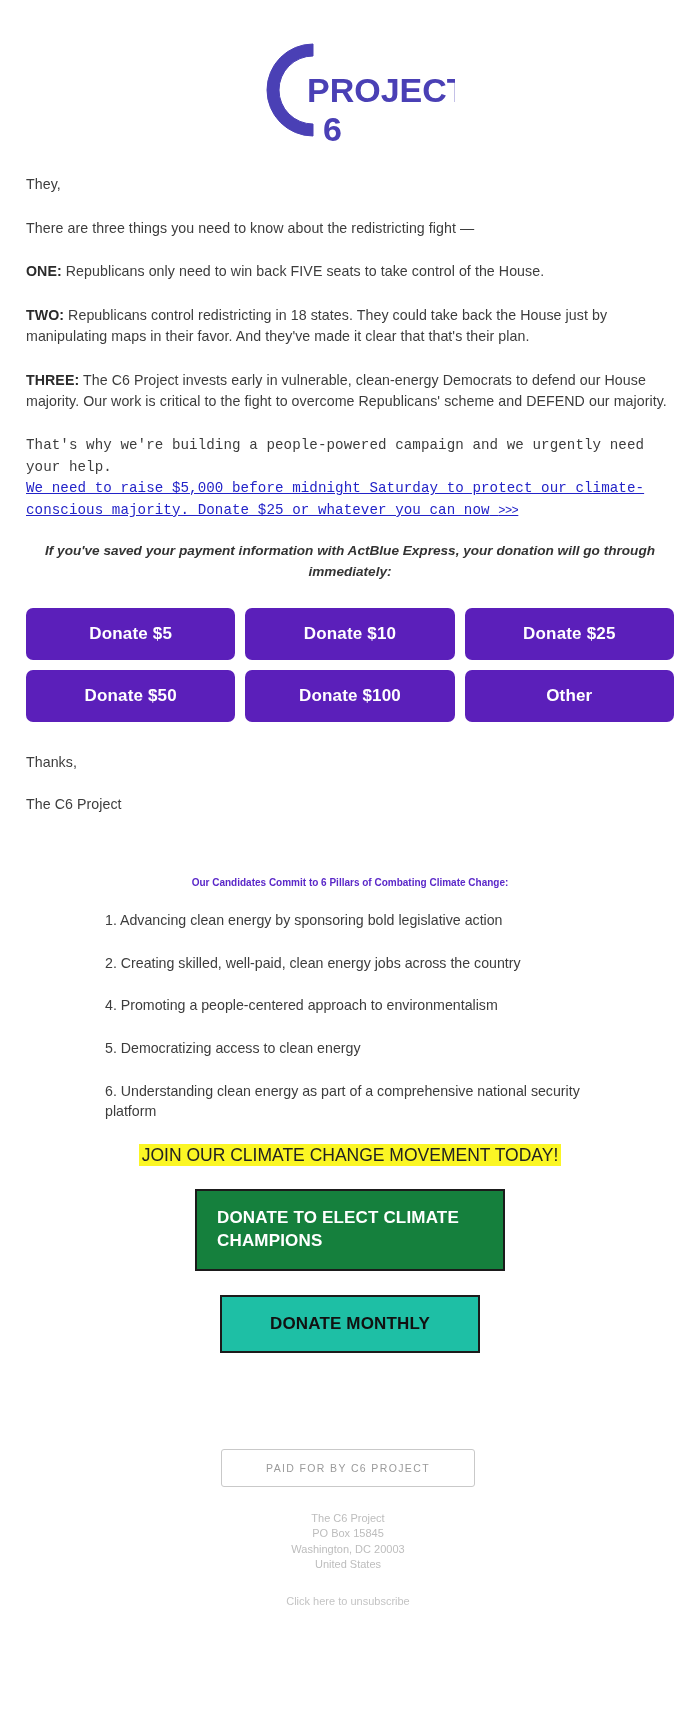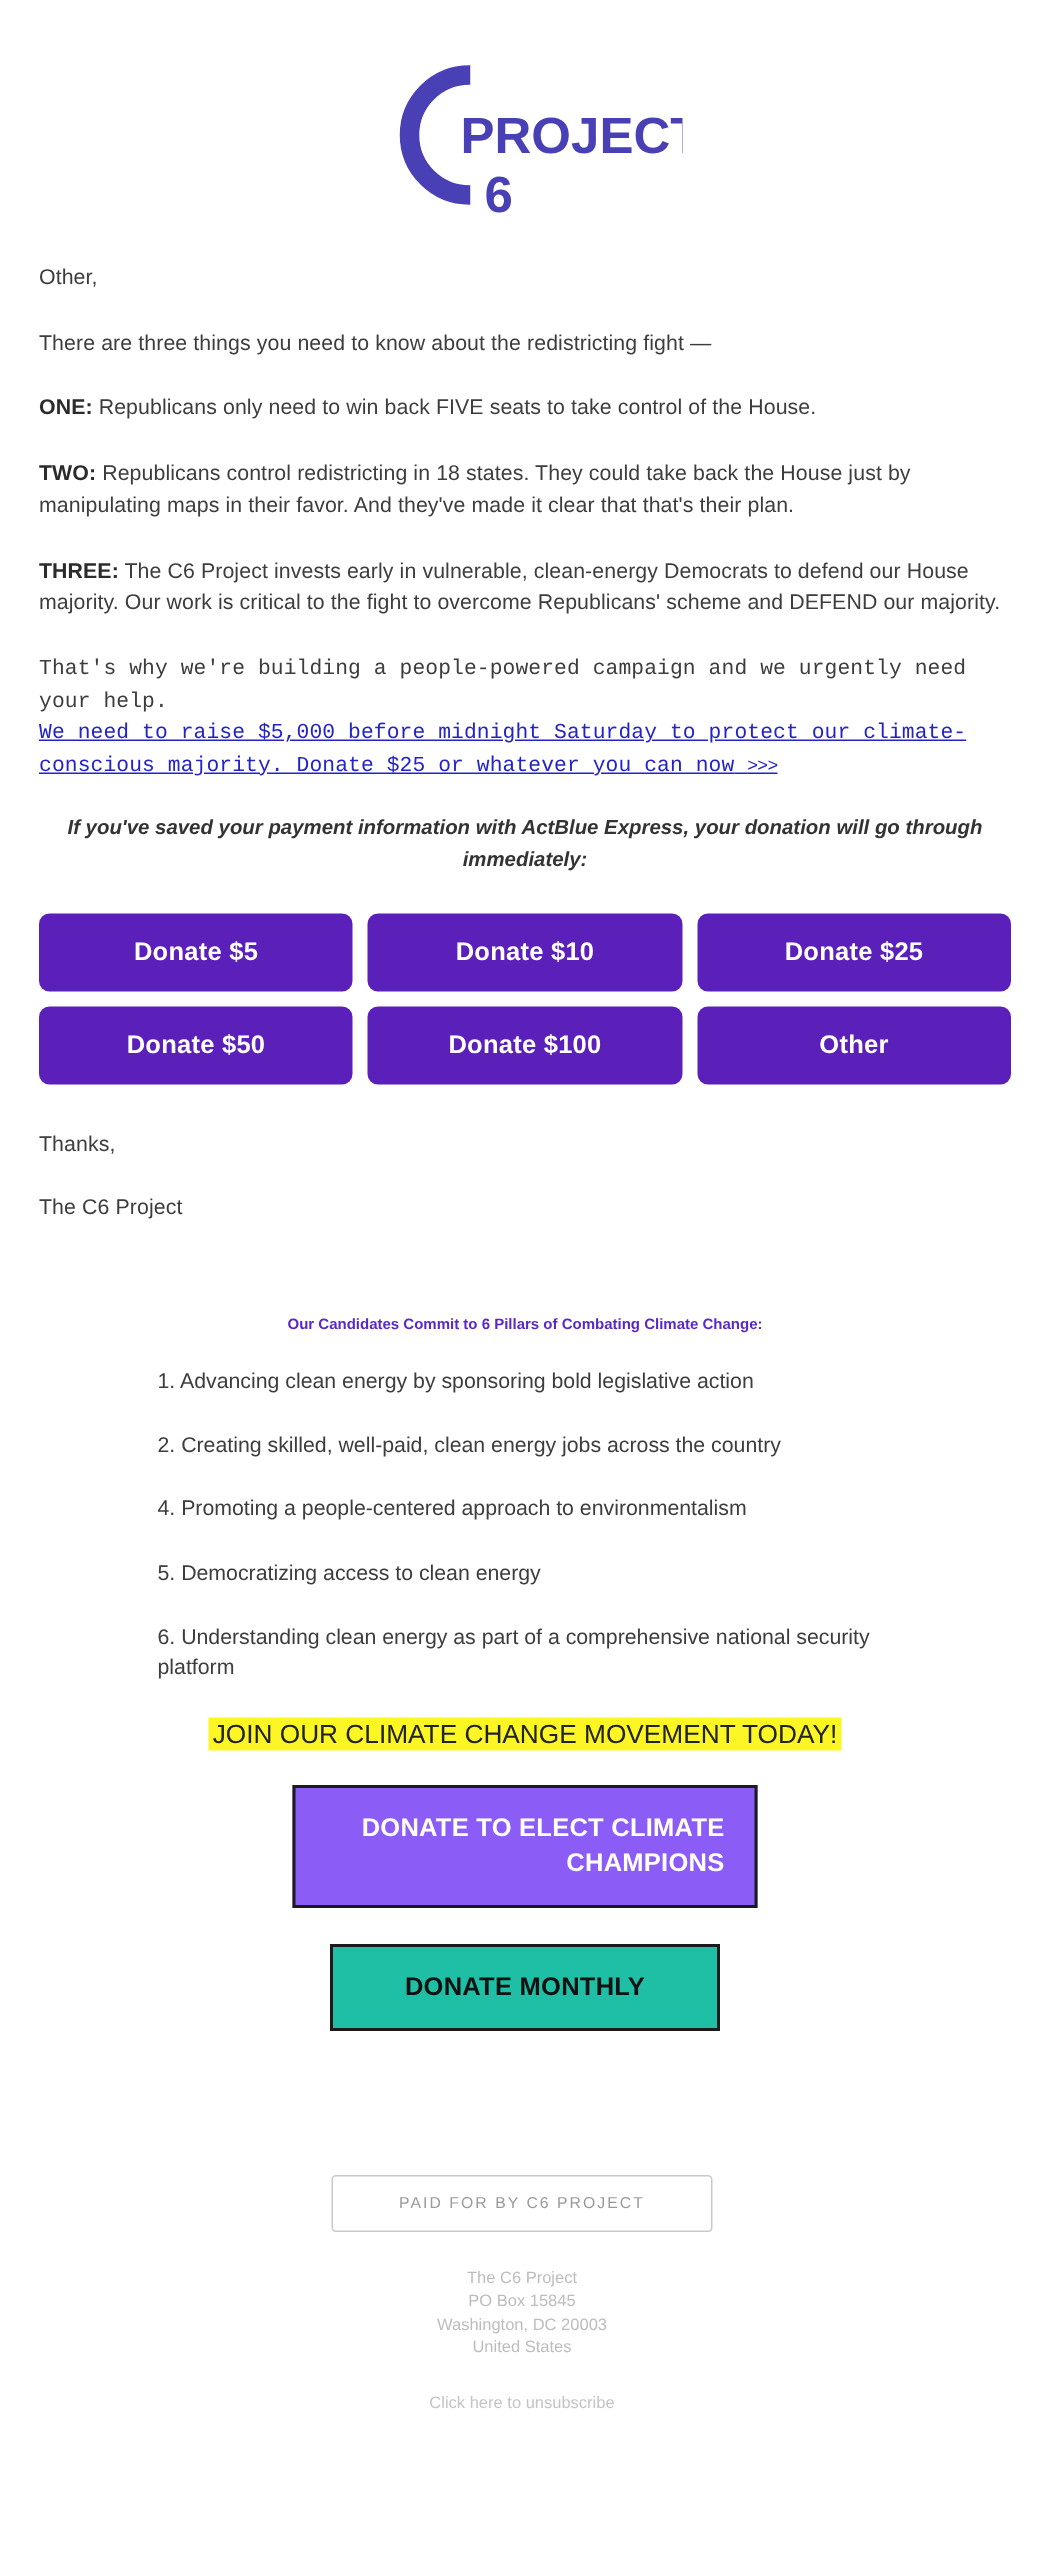--- a/index.html
+++ b/index.html
@@ -101,25 +101,25 @@
     padding:1px 3px;
     display:inline;
   }
 
   
   .cta-wrap { text-align:center; }
   .cta-primary {
     display:flex;
     align-items:center;
     justify-content:center;
-    text-align:right;
+    text-align:left;
     width:310px;
     min-height:82px;
     margin:0 auto 24px auto;
-    background:#8b5cf6;
+    background:#15803d;
     border:2px solid #1b1b1b;
     color:#ffffff;
     font-size:17px;
     font-weight:bold;
     line-height:1.32;
     letter-spacing:.01em;
     padding:12px 20px;
     cursor:pointer;
     font-family:"Liberation Sans", sans-serif;
   }
@@ -208,21 +208,21 @@
           </g>
         </g>
         <text x="62" y="62" font-family="'Liberation Sans', sans-serif" font-size="34" font-weight="bold" fill="#4a40b5">PROJECT</text>
         <text x="78" y="101" font-family="'Liberation Sans', sans-serif" font-size="34" font-weight="bold" fill="#4a40b5">6</text>
       </svg>
     </div>
   </div>
 
   <div class="body-block">
 
-    <p class="p">Other,</p>
+    <p class="p">They,</p>
 
     <p class="p">There are three things you need to know about the redistricting fight —</p>
 
     <p class="p">
       <b>ONE:</b><span> Republicans only need to win back FIVE seats to take control of the House.</span>
     </p>
 
     <p class="p">
       <b>TWO:</b><span> Republicans control redistricting in 18 states. They could take back the House just by manipulating maps in their favor. And they've made it clear that that's their plan.</span>
     </p>

